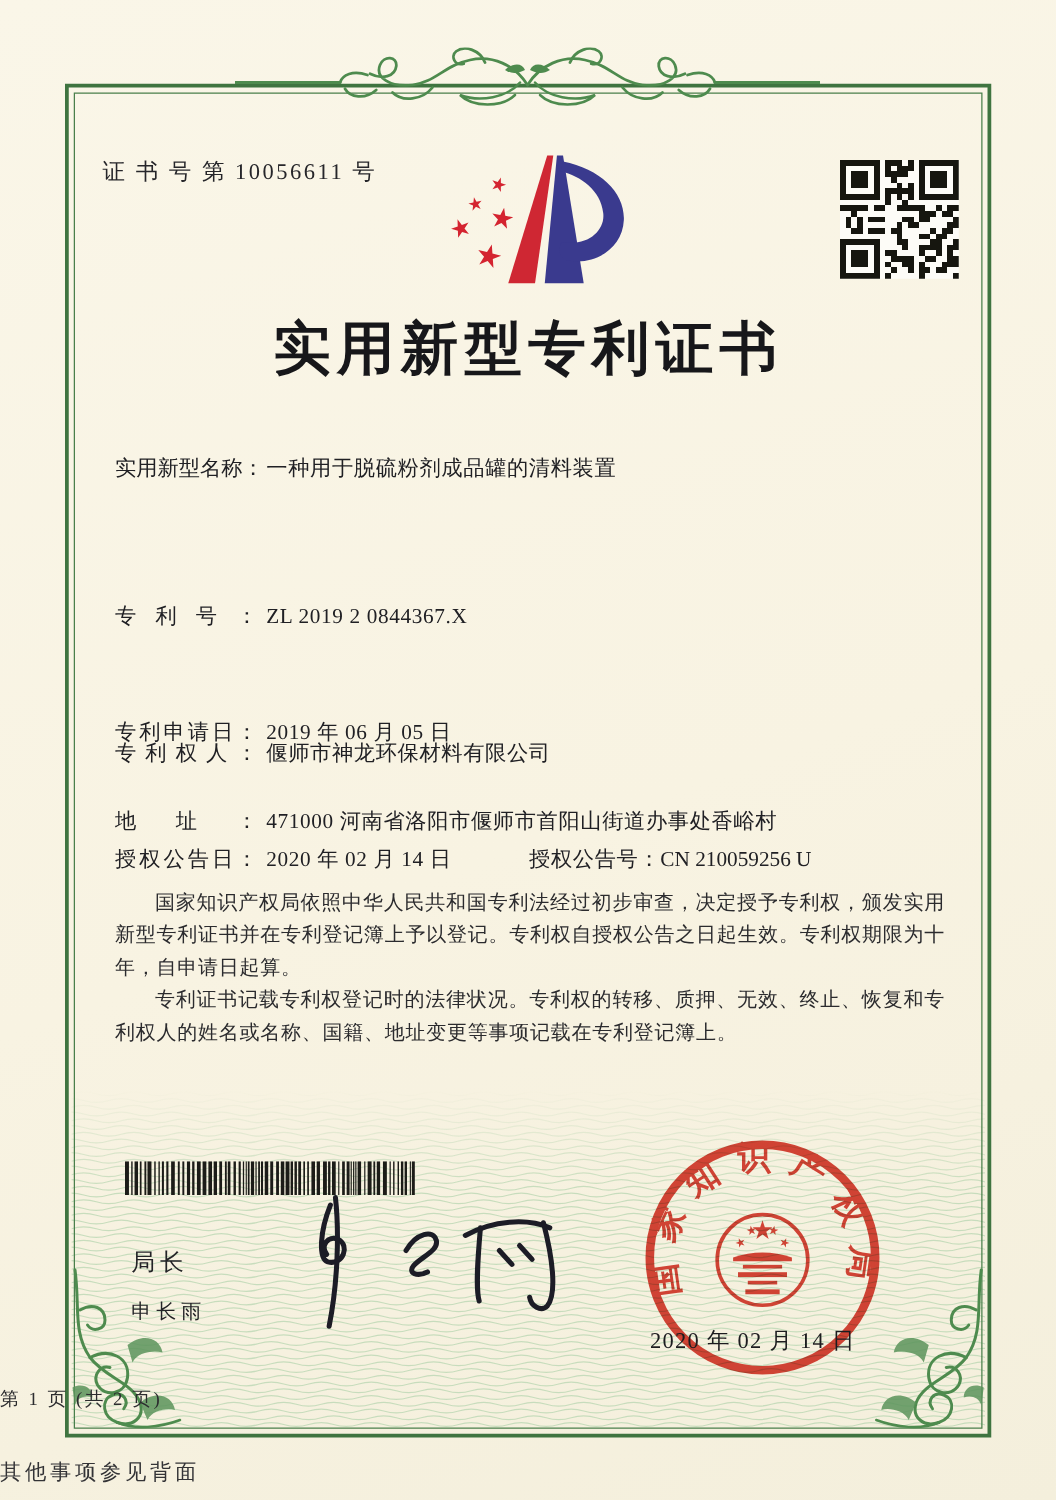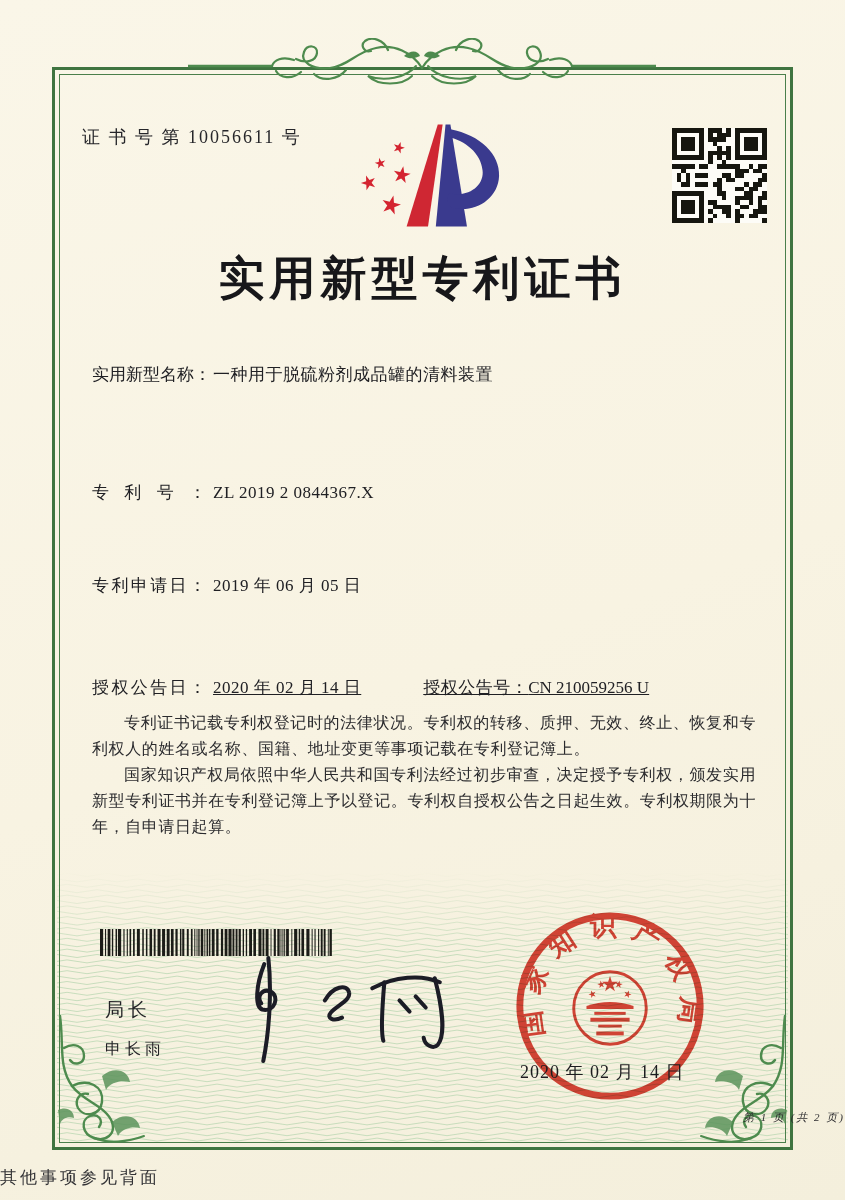--- a/index.html
+++ b/index.html
@@ -23,32 +23,32 @@
   .cert-no{left:82px;top:125px;font-size:18px;letter-spacing:2px;z-index:3;color:#26262a;}
   .logo{left:356px;top:120px;width:146px;height:112px;z-index:3;}
   .qr{left:672px;top:128px;width:95px;height:95px;z-index:3;}
   .title{left:0;top:248px;width:845px;text-align:center;font-size:46px;font-weight:bold;
     letter-spacing:5px;margin:0;z-index:3;color:#17171a;}
   
   .frow{left:92px;width:670px;font-size:17px;line-height:24px;z-index:3;white-space:nowrap;color:#202024;}
   .flabel{display:inline-block;width:114px;text-align:justify;text-align-last:justify;-moz-text-align-last:justify;vertical-align:top;}
   .fvalue{margin-left:7px;letter-spacing:0.5px;}
   .grant-no{margin-left:62px;}
-  .r1{top:363px;font-family:Liberation Serif, serif;} .r2{top:425px;} .r3{top:481px;} .r4{top:532px;margin-top:42px;} .r5{top:591px;} .r6{top:645px;} .r7{top:676px;text-decoration:underline;}
+  .r1{top:363px;font-family:Liberation Serif, serif;} .r2{top:425px;} .r3{top:481px;} .r4{top:532px;margin-top:42px;} .r5{top:591px;} .r6{top:645px;} .r7{top:676px;}
   
   .paras{left:92px;top:710px;width:664px;z-index:3;font-size:16px;line-height:26px;color:#2b2b2e;text-align:justify;letter-spacing:0.6px;}
   .paras p{margin:0;text-indent:2em;}
   
   .barcode{left:100px;top:929px;width:235px;height:27px;z-index:3;}
   .officer-title{left:105px;top:997px;font-size:19px;letter-spacing:4px;z-index:3;color:#232327;}
   .officer-name{left:105px;top:1039px;font-size:16px;letter-spacing:4px;z-index:3;color:#232327;}
   .signature{left:228px;top:950px;width:232px;height:116px;z-index:3;}
   .seal{left:512px;top:908px;width:196px;height:196px;z-index:3;opacity:0.93;mix-blend-mode:multiply;}
   .seal-date{left:520px;top:1060px;font-size:18px;letter-spacing:1px;z-index:4;color:#1c1c1f;}
-  .page-no{left:0;top:1110px;width:845px;text-align:right;font-size:11px;letter-spacing:2px;z-index:3;color:#2c2c2f;font-style:italic;}
+  .page-no{left:0;top:1110px;width:845px;text-align:left;font-size:15px;letter-spacing:2px;z-index:3;color:#2c2c2f;}
   .back-note{left:0;top:1166px;width:820px;text-align:left;font-size:17px;letter-spacing:3px;z-index:3;color:#333336;}
   svg text{font-family:"Liberation Serif","DejaVu Serif",serif;}
 </style>
 </head>
 <body>
 
 <svg width="0" height="0" style="position:absolute">
   <defs>
     <polygon id="star5" points="0,-10 2.25,-3.09 9.51,-3.09 3.63,1.18 5.88,8.09 0,3.82 -5.88,8.09 -3.63,1.18 -9.51,-3.09 -2.25,-3.09"></polygon>
   </defs>
@@ -308,27 +308,33 @@
 
   <div class="abs frow r1">
     <span class="flabel">实用新型名称：</span><span class="fvalue">一种用于脱硫粉剂成品罐的清料装置</span>
   </div>
   <div class="abs frow r3">
     <span class="flabel">专利号：</span><span class="fvalue">ZL 2019 2 0844367.X</span>
   </div>
   <div class="abs frow r4">
     <span class="flabel">专利申请日：</span><span class="fvalue">2019 年 06 月 05 日</span>
   </div>
+  <div class="abs frow r5">
+    <span class="flabel">专利权人：</span><span class="fvalue">偃师市神龙环保材料有限公司</span>
+  </div>
+  <div class="abs frow r6">
+    <span class="flabel">地址：</span><span class="fvalue">471000 河南省洛阳市偃师市首阳山街道办事处香峪村</span>
+  </div>
   <div class="abs frow r7">
     <span class="flabel">授权公告日：</span><span class="fvalue">2020 年 02 月 14 日</span><span class="fvalue grant-no">授权公告号：</span><span>CN 210059256 U</span>
   </div>
 
   <div class="abs paras">
+    <p>国家知识产权局依照中华人民共和国专利法经过初步审查，决定授予专利权，颁发实用新型专利证书并在专利登记簿上予以登记。专利权自授权公告之日起生效。专利权期限为十年，自申请日起算。</p>
     <p>专利证书记载专利权登记时的法律状况。专利权的转移、质押、无效、终止、恢复和专利权人的姓名或名称、国籍、地址变更等事项记载在专利登记簿上。</p>
-    <p>国家知识产权局依照中华人民共和国专利法经过初步审查，决定授予专利权，颁发实用新型专利证书并在专利登记簿上予以登记。专利权自授权公告之日起生效。专利权期限为十年，自申请日起算。</p>
   </div>
 
   <svg class="abs barcode" viewBox="0 0 235 27" preserveAspectRatio="none">
     <g id="barcode-bars" fill="#1c1c18">
         <rect x="0.00" y="0" width="3.16" height="27"></rect>
         <rect x="4.97" y="0" width="1.13" height="27"></rect>
         <rect x="7.64" y="0" width="2.77" height="27"></rect>
         <rect x="11.86" y="0" width="1.37" height="27"></rect>
         <rect x="15.54" y="0" width="1.52" height="27"></rect>
         <rect x="17.98" y="0" width="3.19" height="27"></rect>

